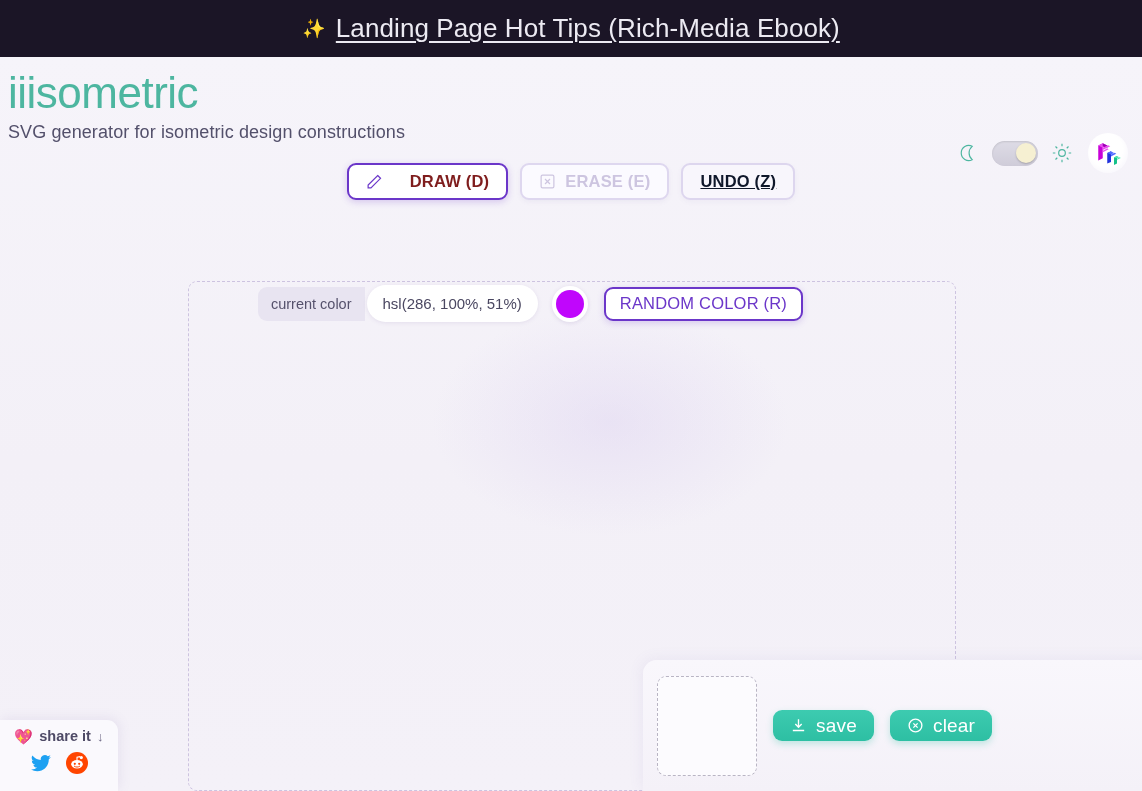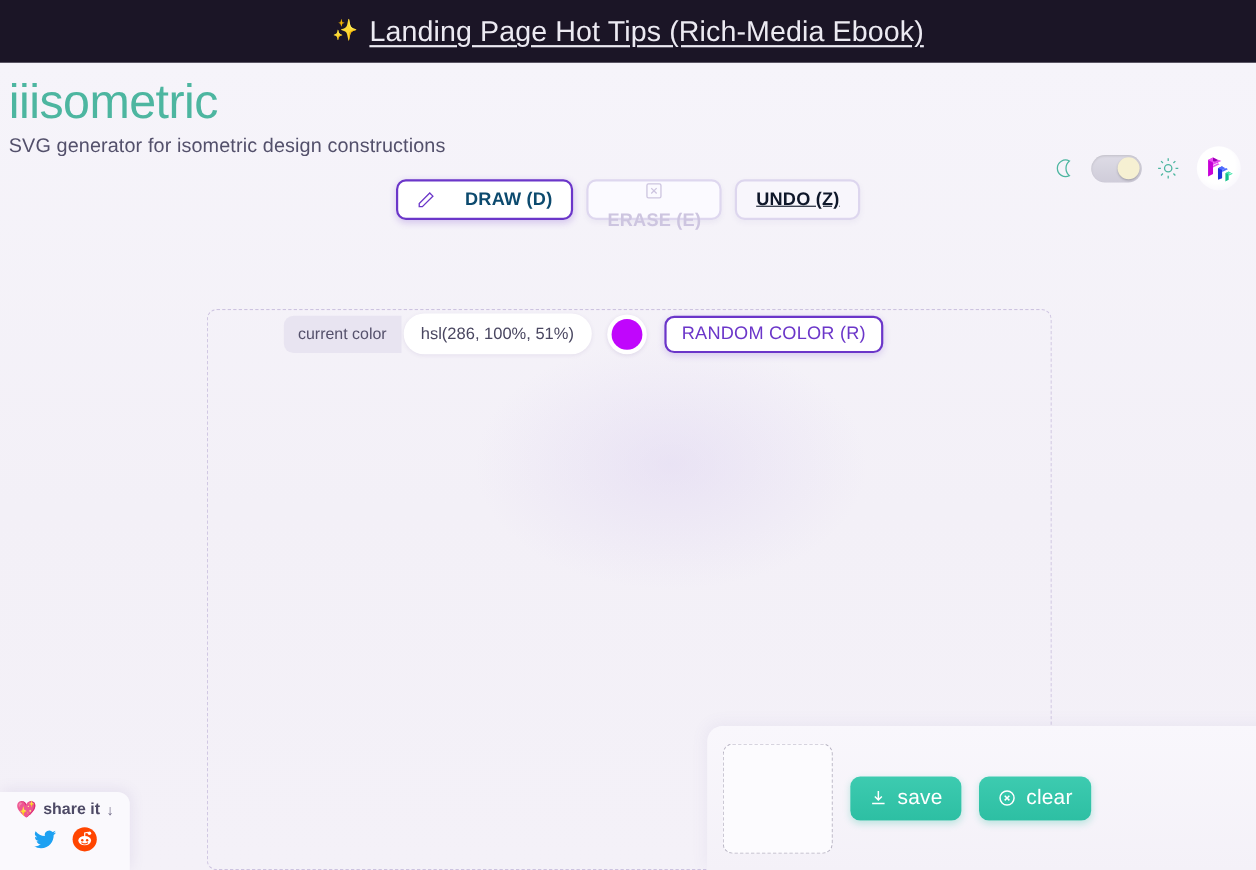--- a/index.html
+++ b/index.html
@@ -136,30 +136,29 @@
     background: #ffffff;
     font-size: 16.5px;
     font-weight: 700;
     letter-spacing: 0.2px;
     cursor: pointer;
     border: 2.5px solid transparent;
     box-shadow: 0 2px 5px rgba(90,60,140,.10);
   }
   .tool-btn.active {
     border-color: #6b36c9;
-    color: #0c4a6e;
+    color: #7f1d1d;
     box-shadow: 0 2px 7px rgba(107,54,201,.24);
     gap: 27px;
   }
   .tool-btn.dim {
     border-color: #ded7ef;
     color: #cdc5e0;
     background: #fbfaff;
     box-shadow: 0 2px 5px rgba(120,100,170,.07);
-    flex-direction: column;
   }
   .tool-btn.dim2 {
     border-color: #ddd6ee;
     color: #0f172a;
     background: #f8f6fc;
     box-shadow: 0 2px 5px rgba(120,100,170,.06);
     text-decoration: underline;
   }
   .ico { width: 17px; height: 17px; display:block; flex: none; }
 
@@ -262,21 +261,21 @@
     width: 100px; height: 100px;
     border: 1.7px dashed #b9b5c4;
     border-radius: 9px;
     background: #fcfbfe;
     flex: none;
   }
   .act-btn {
     display: flex;
     align-items: center;
     gap: 9px;
-    height: 40px;
+    height: 31px;
     padding: 0 17px;
     border-radius: 9px;
     background: linear-gradient(180deg,#3dcbb0 0%, #2dbfa3 100%);
     color: #ffffff;
     font-size: 19px;
     font-weight: 400;
     letter-spacing: 0.2px;
     cursor: pointer;
     border: none;
     box-shadow: 0 3px 7px rgba(45,191,163,.28);

